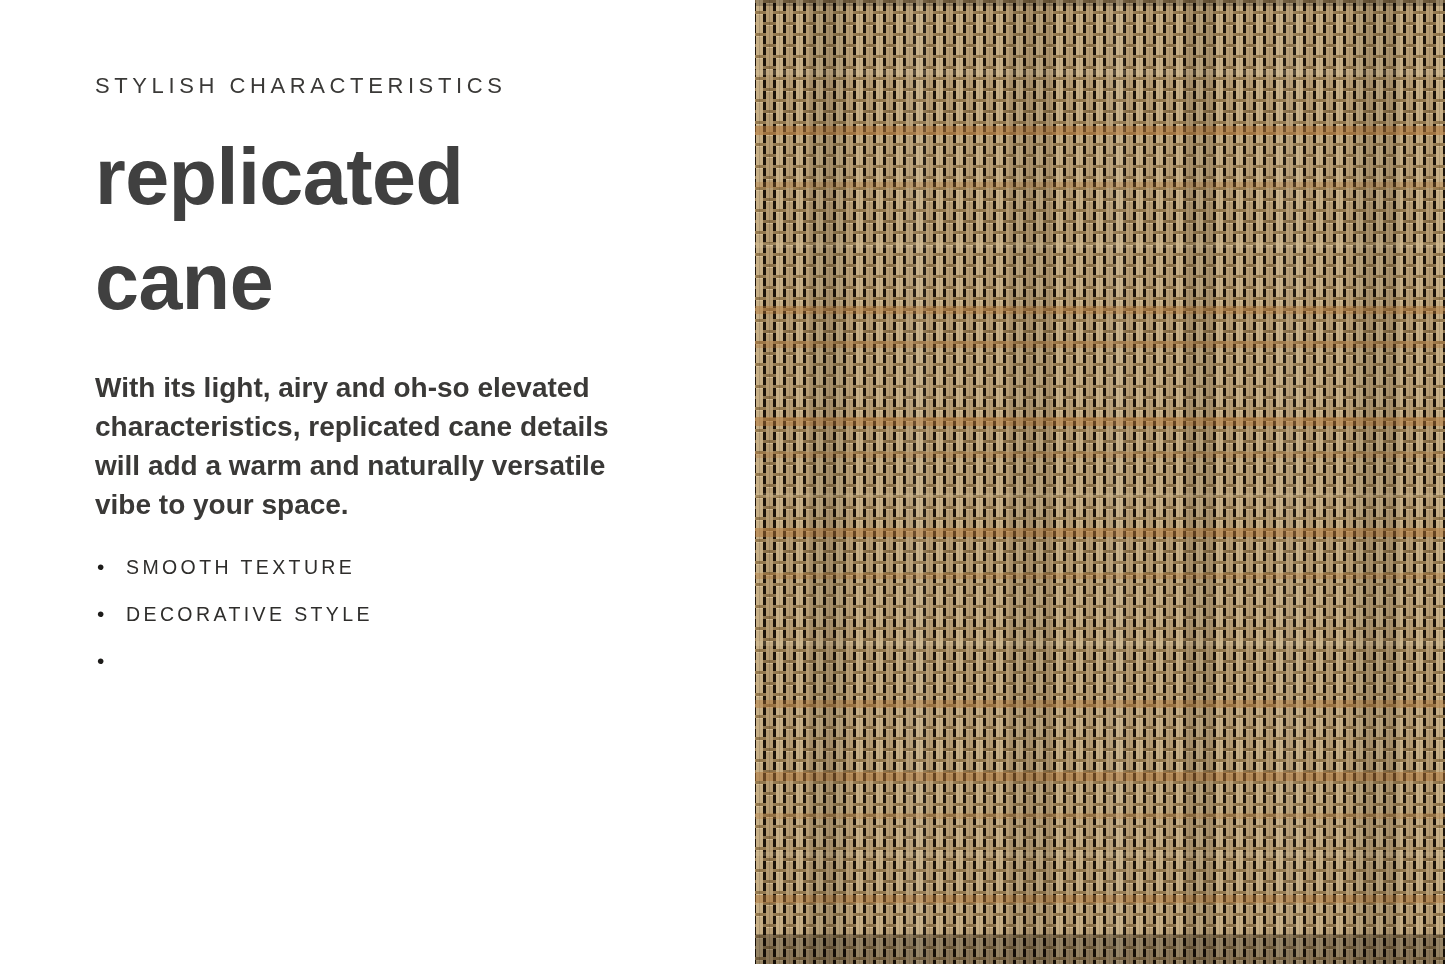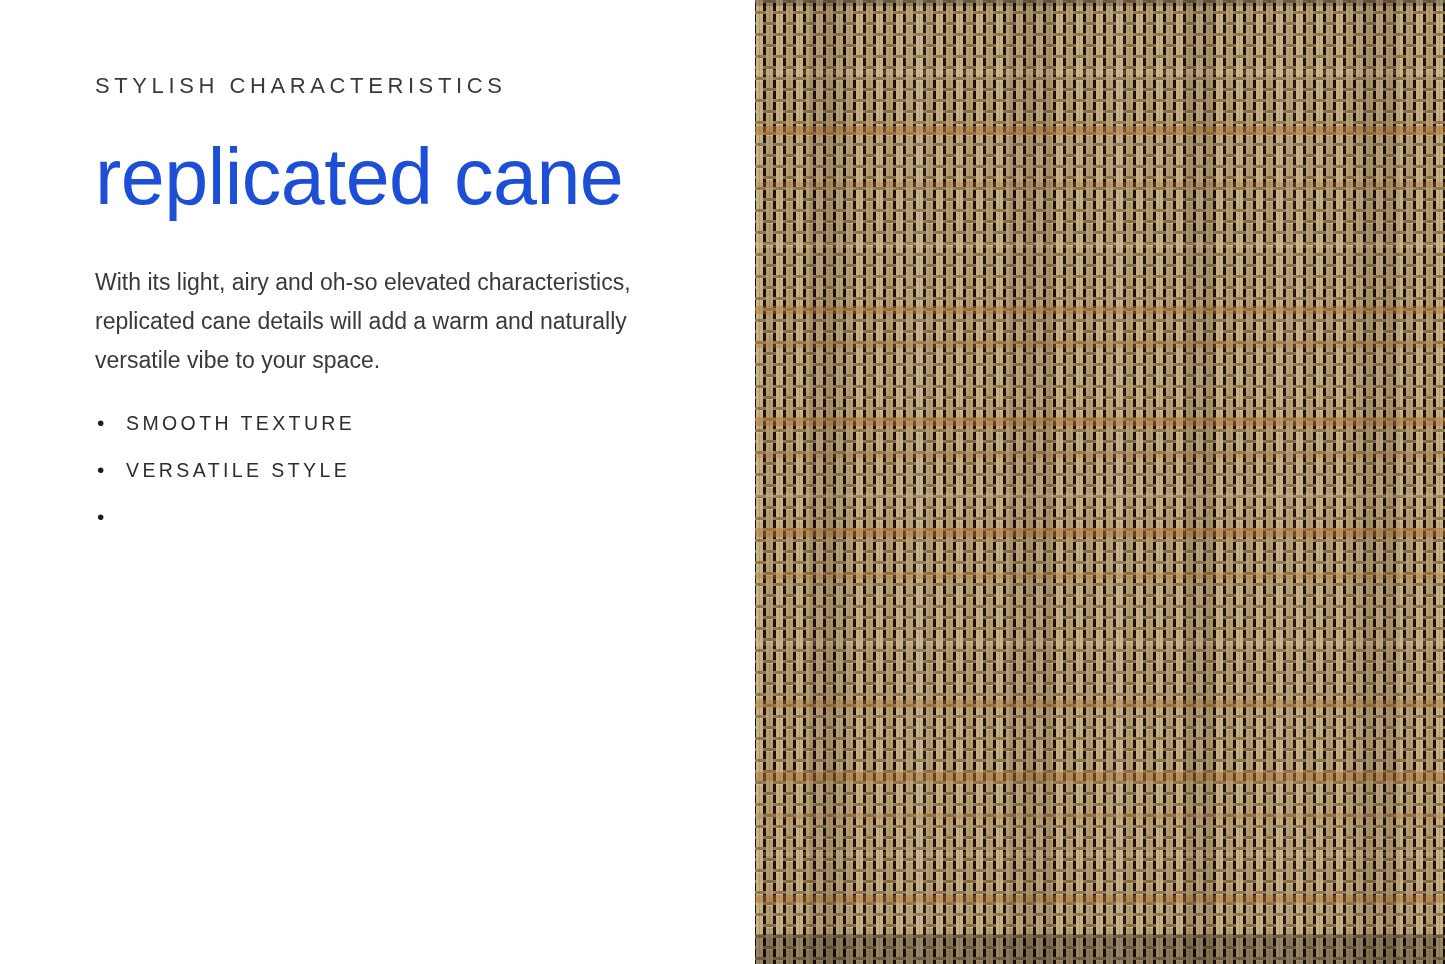--- a/index.html
+++ b/index.html
@@ -28,30 +28,30 @@
     font-weight: 400;
     letter-spacing: 4.6px;
     color: #3a3937;
     line-height: 1.25;
     white-space: nowrap;
   }
   .title {
     margin: 24px 0 0 0;
     width: 530px;
     font-size: 79px;
-    font-weight: 400;
+    font-weight: 700;
     line-height: 1.33;
     letter-spacing: -0.5px;
-    color: #1d4ed8;
+    color: #404040;
   }
   .description {
     margin: 34px 0 0 0;
     width: 565px;
-    font-size: 23px;
-    font-weight: 400;
+    font-size: 28px;
+    font-weight: 700;
     line-height: 39px;
     color: #3a3937;
   }
   .features {
     list-style: none;
     margin: 29px 0 0 0;
     padding: 0;
     width: 495px;
   }
   .features li {
@@ -94,21 +94,21 @@
 
     <p class="description">With its light, airy and oh-so elevated characteristics, replicated cane details will add a warm and naturally versatile vibe to your space.</p>
 
     <ul class="features">
       <li>
         <span class="dot">•</span>
         <span>SMOOTH TEXTURE</span>
       </li>
       <li>
         <span class="dot">•</span>
-        <span>VERSATILE STYLE</span>
+        <span>DECORATIVE STYLE</span>
       </li>
       <li>
         <span class="dot">•</span>
       </li>
     </ul>
   </div>
 
   <div class="right-panel">
     <svg viewBox="0 0 690 964" preserveAspectRatio="none" shape-rendering="crispEdges">
       <defs>

